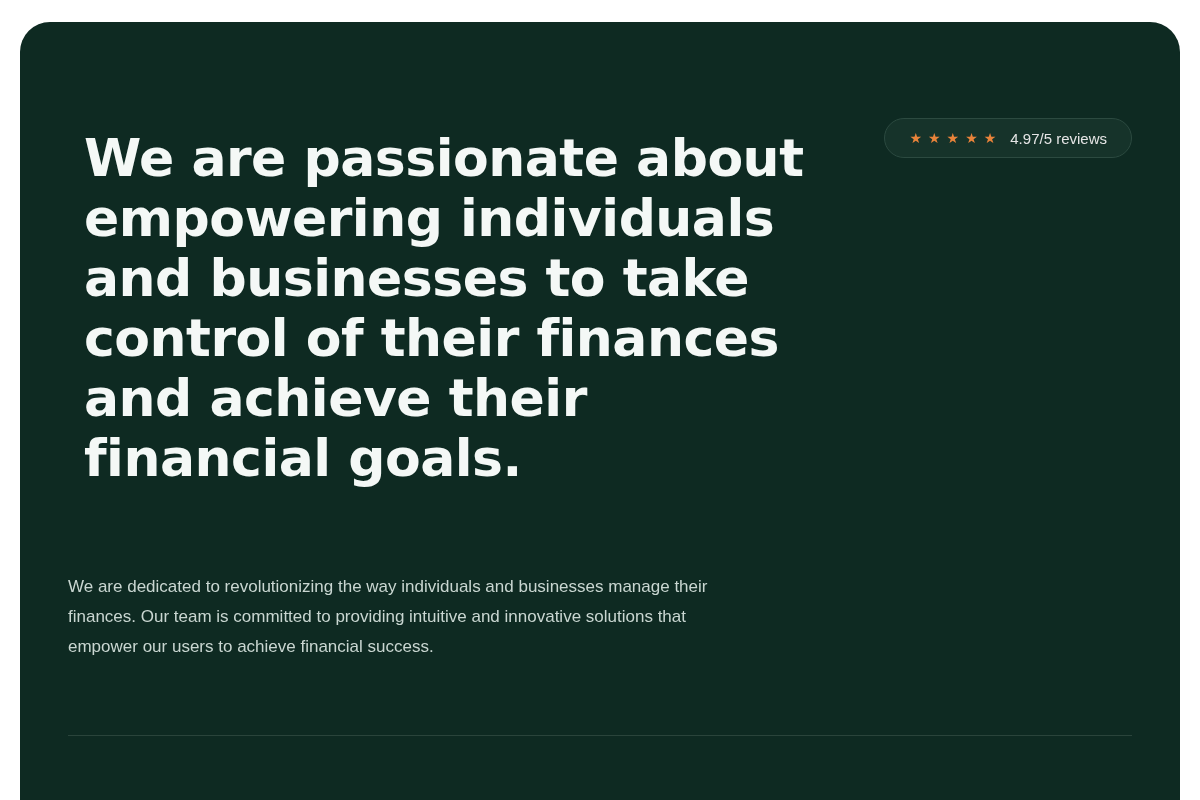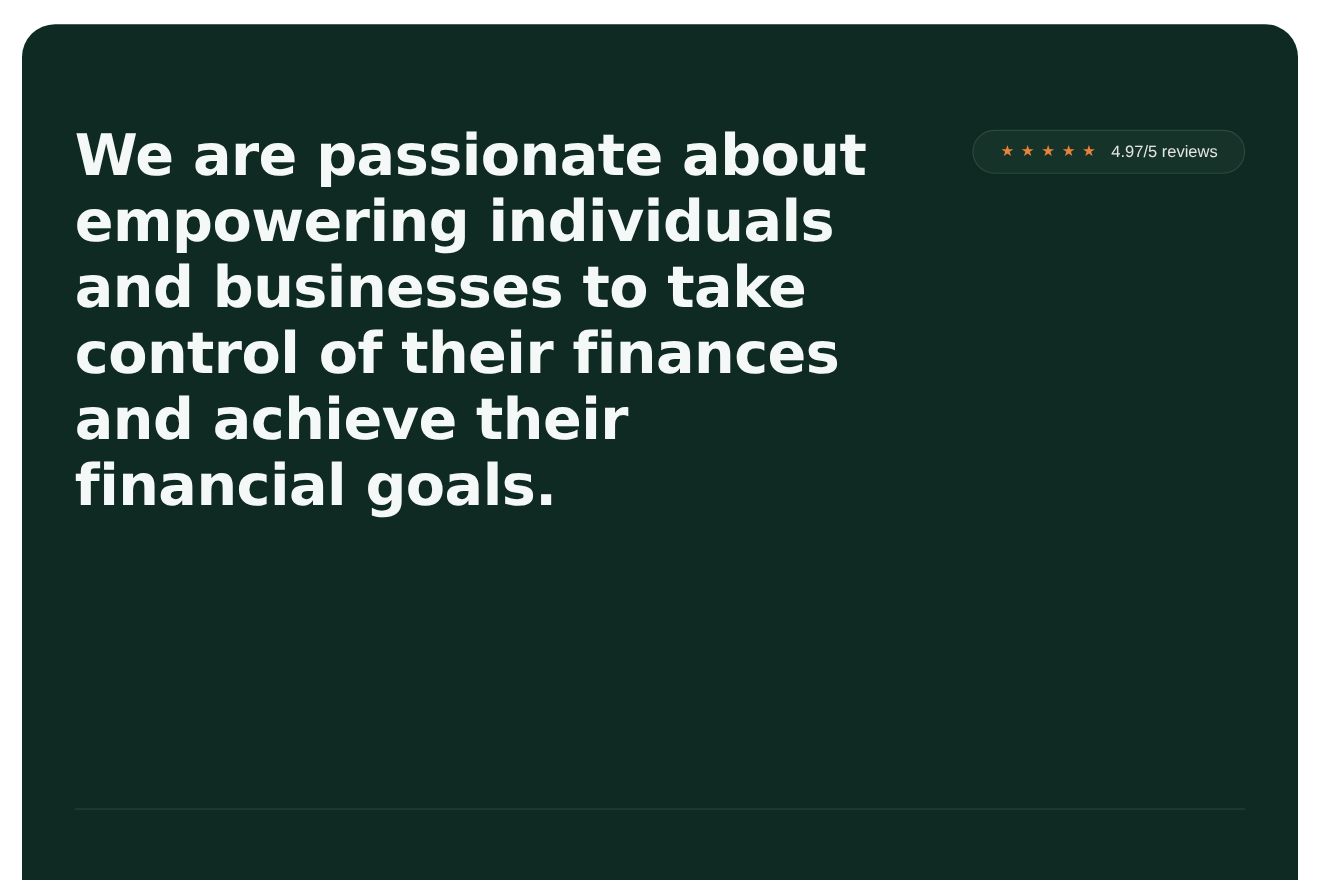--- a/index.html
+++ b/index.html
@@ -72,21 +72,21 @@
     white-space: nowrap;
     font-family: "Liberation Sans", sans-serif;
   }
 
   
   .hero-heading {
     position: absolute;
     left: 48px;
     top: 90px;
     width: 720px;
-    margin: 0;
+    margin: 16px;
     color: #F4F8F6;
     font-family: "DejaVu Sans", sans-serif;
     font-weight: 700;
     font-size: 52px;
     line-height: 60px;
     letter-spacing: -0.5px;
   }
 
   
   .hero-paragraph {
@@ -127,18 +127,19 @@
         <span class="star">★</span>
         <span class="star">★</span>
         <span class="star">★</span>
         <span class="star">★</span>
       </span>
       <span class="rating-text">4.97/5 reviews</span>
     </div>
 
     <h1 class="hero-heading">We are passionate about empowering individuals and businesses to take control of their finances and achieve their financial goals.</h1>
 
+    <p class="hero-paragraph">We are dedicated to revolutionizing the way individuals and businesses manage their finances. Our team is committed to providing intuitive and innovative solutions that empower our users to achieve financial success.</p>
 
     <hr class="hero-divider">
 
   </section>
 
 </div>
 
 </body></html>

